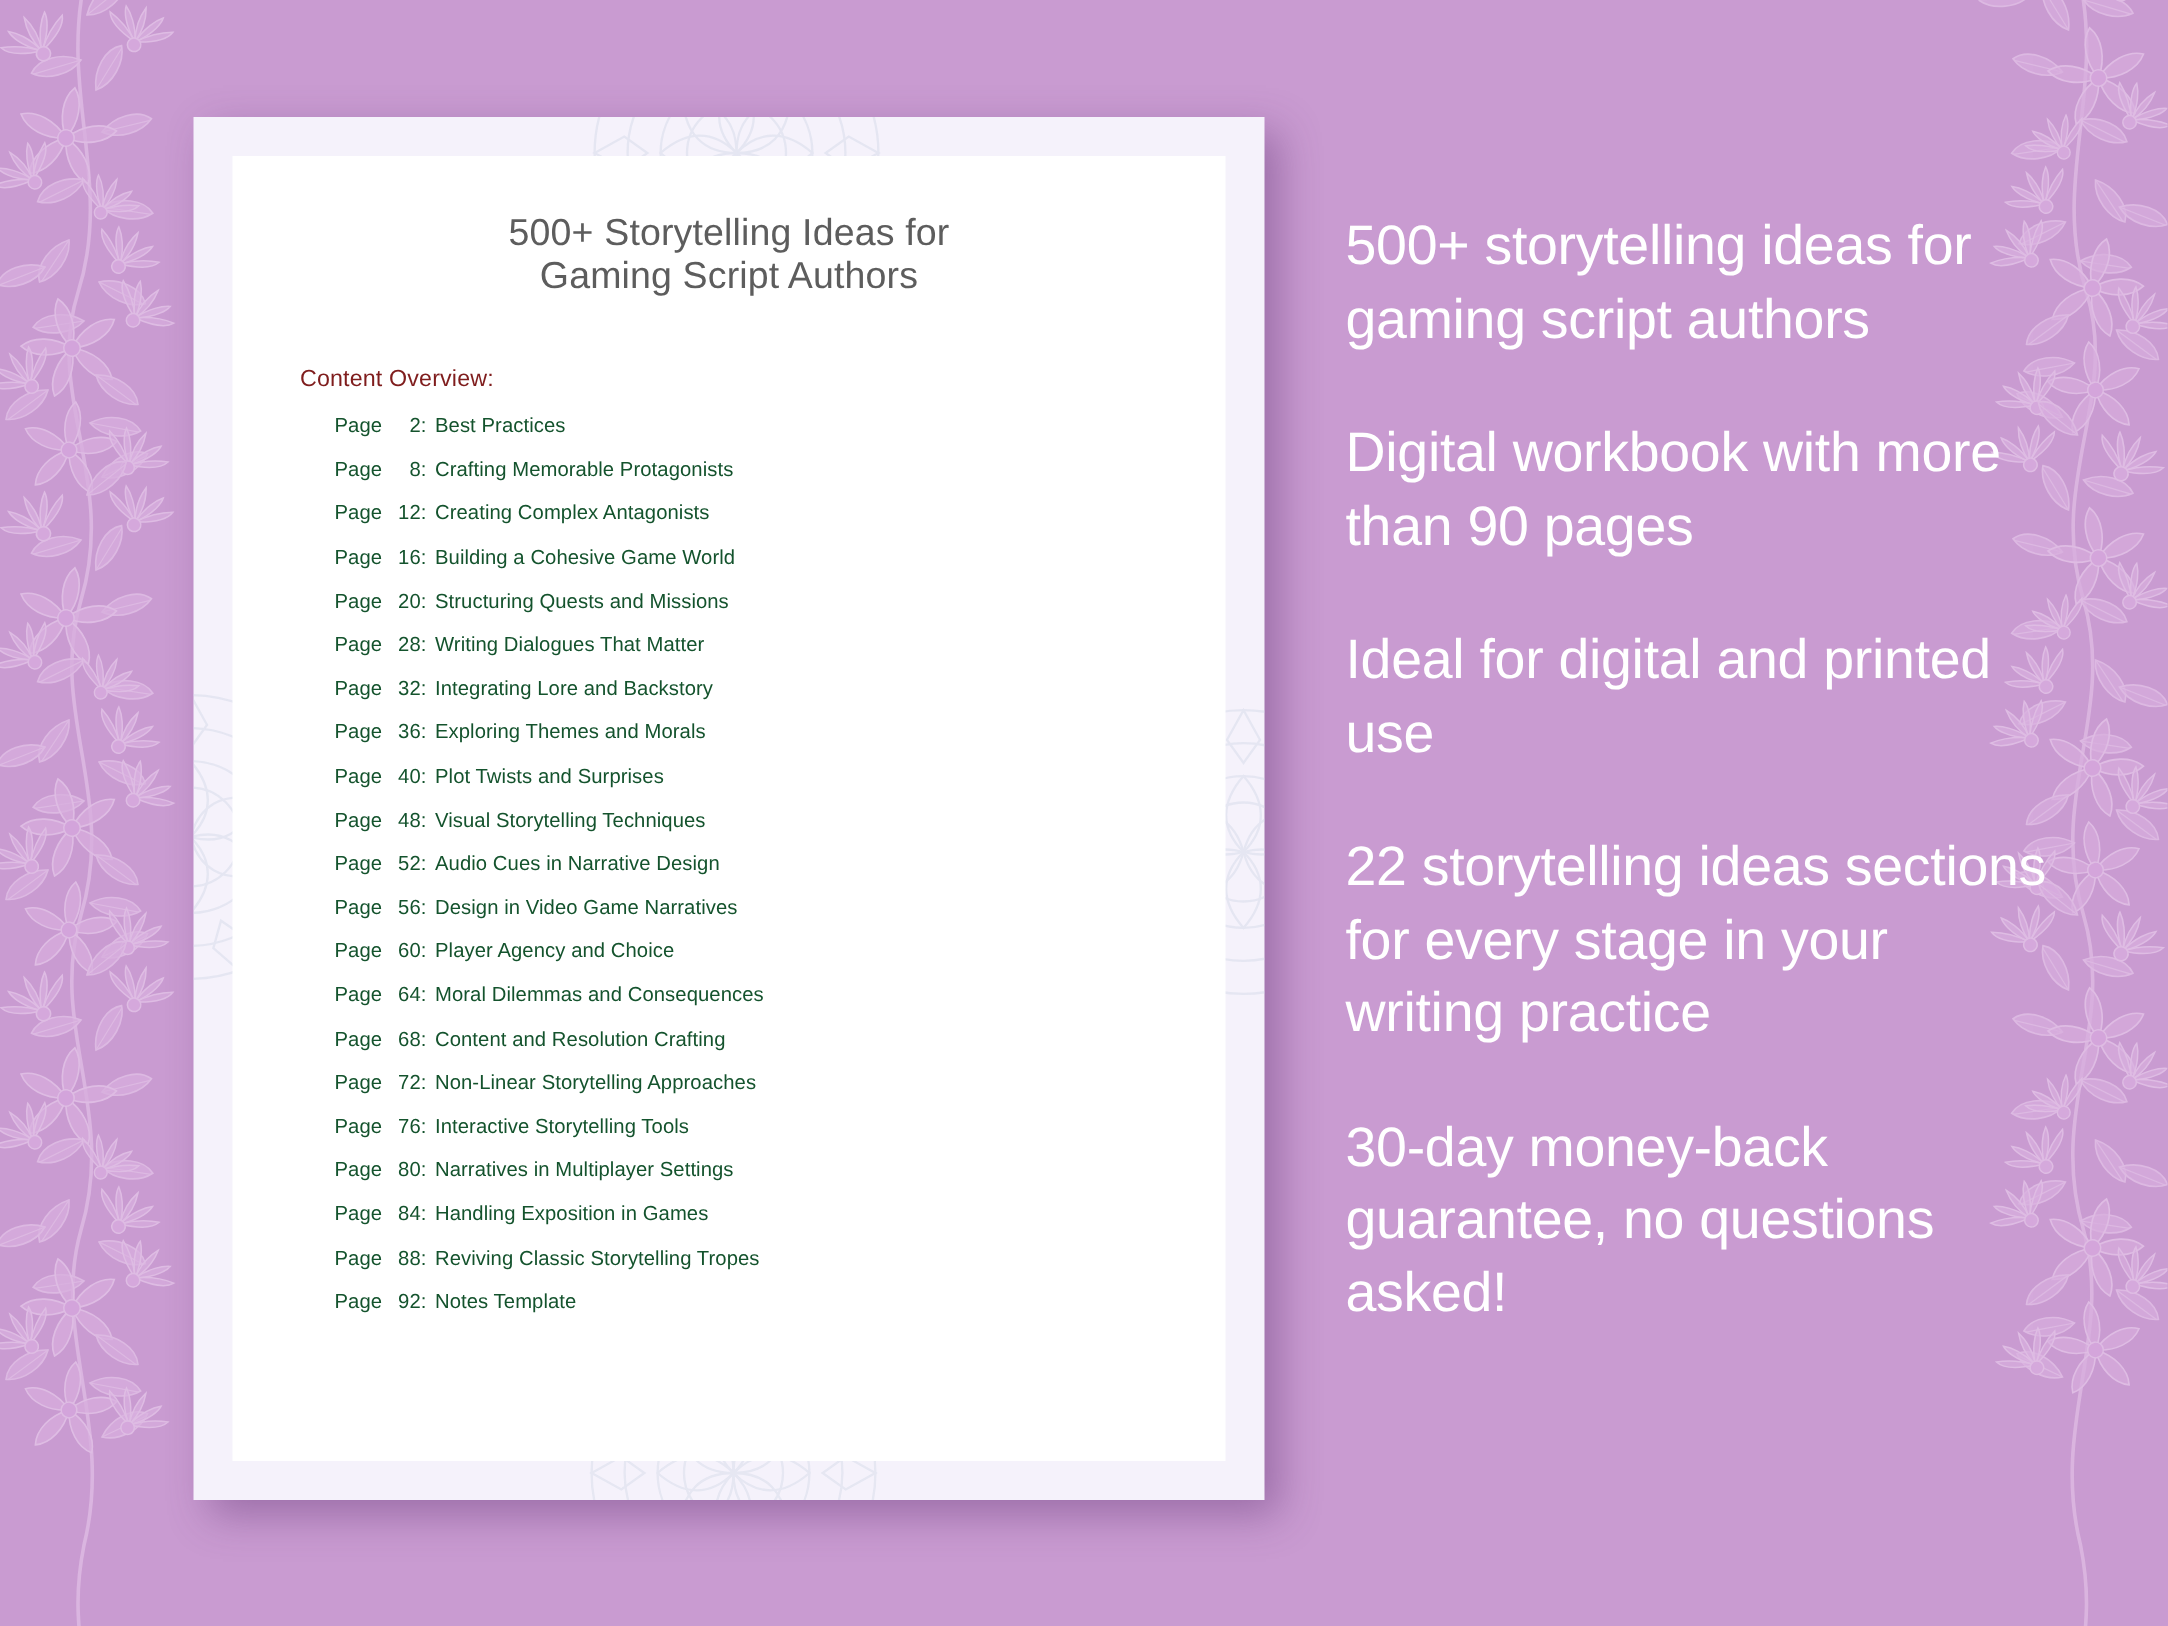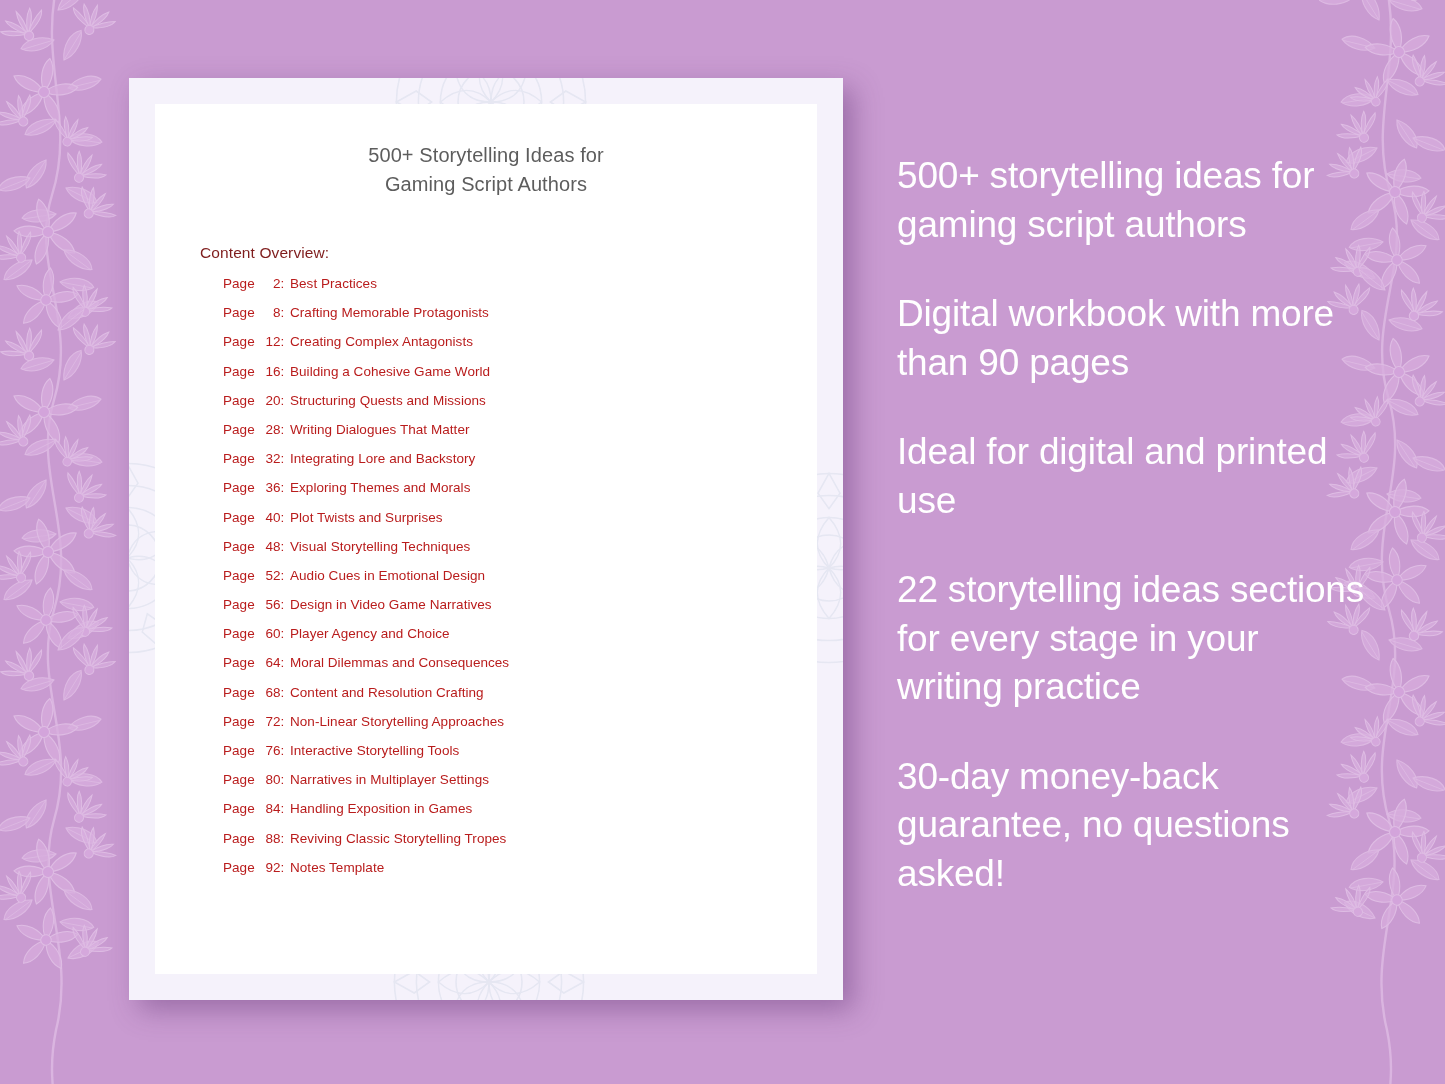--- a/index.html
+++ b/index.html
@@ -49,21 +49,21 @@
     position:absolute;
     left:26px; top:26px;
     width:662px; height:870px;
     background:#ffffff;
     z-index:3;
   }
 
   #doc-title{
     margin-top:37px;
     text-align:center;
-    font-size:20px;
+    font-size:25px;
     line-height:29px;
     color:#5d5d5d;
     font-weight:400;
     letter-spacing:.1px;
   }
   #doc-title .ln{ display:block; }
 
   #overview-label{
     margin:45px 0 0 45px;
     font-size:15.5px;
@@ -72,40 +72,40 @@
   }
 
   #toc{
     list-style:none;
     margin:14px 0 0 68px;
   }
   #toc li{
     display:flex;
     align-items:baseline;
     font-size:13.5px;
-    color:#b91c1c;
+    color:#14532d;
     height:29.2px;
     letter-spacing:.05px;
   }
   #toc .pg{
     display:inline-block;
     width:62px;
     white-space:pre;
   }
   #toc .pg .num{
     display:inline-block;
     width:22px;
     text-align:right;
   }
   #toc .ttl{ padding-left:5px; }
 
   
   #promo{
     position:absolute;
-    left:897px; top:152px;
+    left:897px; top:140px;
     width:470px;
   }
   #promo .bullet{
     color:#ffffff;
     font-size:37px;
     line-height:48.5px;
     font-weight:400;
     margin-bottom:41px;
     letter-spacing:-.2px;
   }
@@ -484,21 +484,21 @@
         <li>
           <span class="pg">Page <span class="num">40</span>:</span>
           <span class="ttl">Plot Twists and Surprises</span>
         </li>
         <li>
           <span class="pg">Page <span class="num">48</span>:</span>
           <span class="ttl">Visual Storytelling Techniques</span>
         </li>
         <li>
           <span class="pg">Page <span class="num">52</span>:</span>
-          <span class="ttl">Audio Cues in Emotional Design</span>
+          <span class="ttl">Audio Cues in Narrative Design</span>
         </li>
         <li>
           <span class="pg">Page <span class="num">56</span>:</span>
           <span class="ttl">Design in Video Game Narratives</span>
         </li>
         <li>
           <span class="pg">Page <span class="num">60</span>:</span>
           <span class="ttl">Player Agency and Choice</span>
         </li>
         <li>

